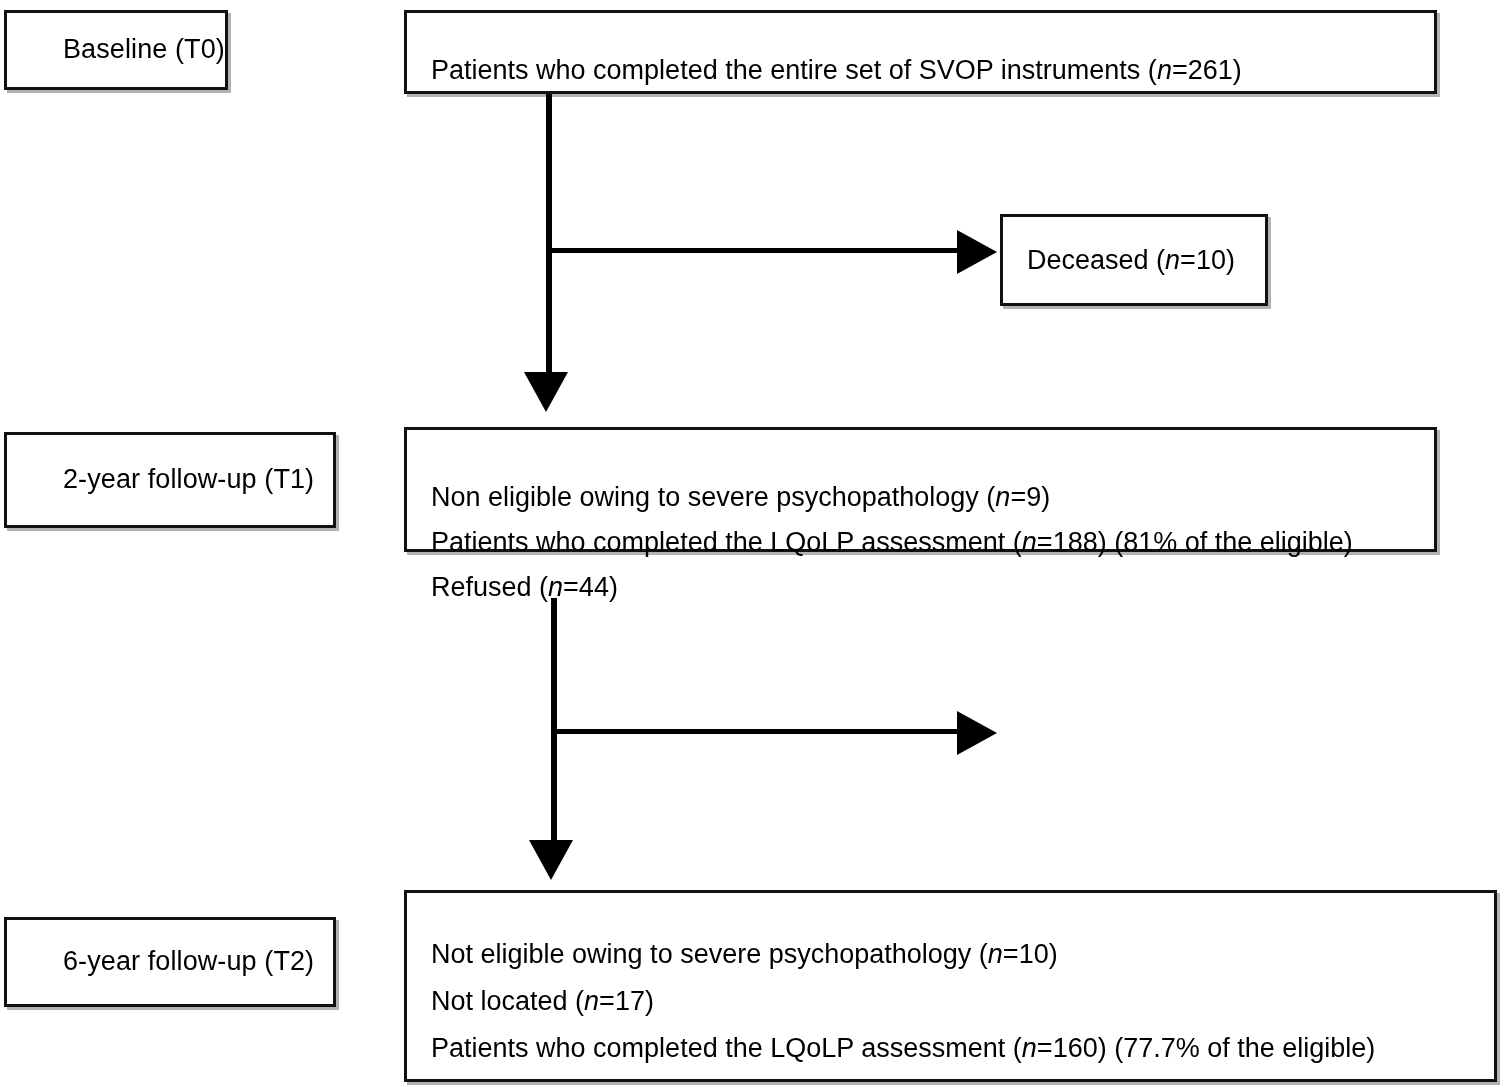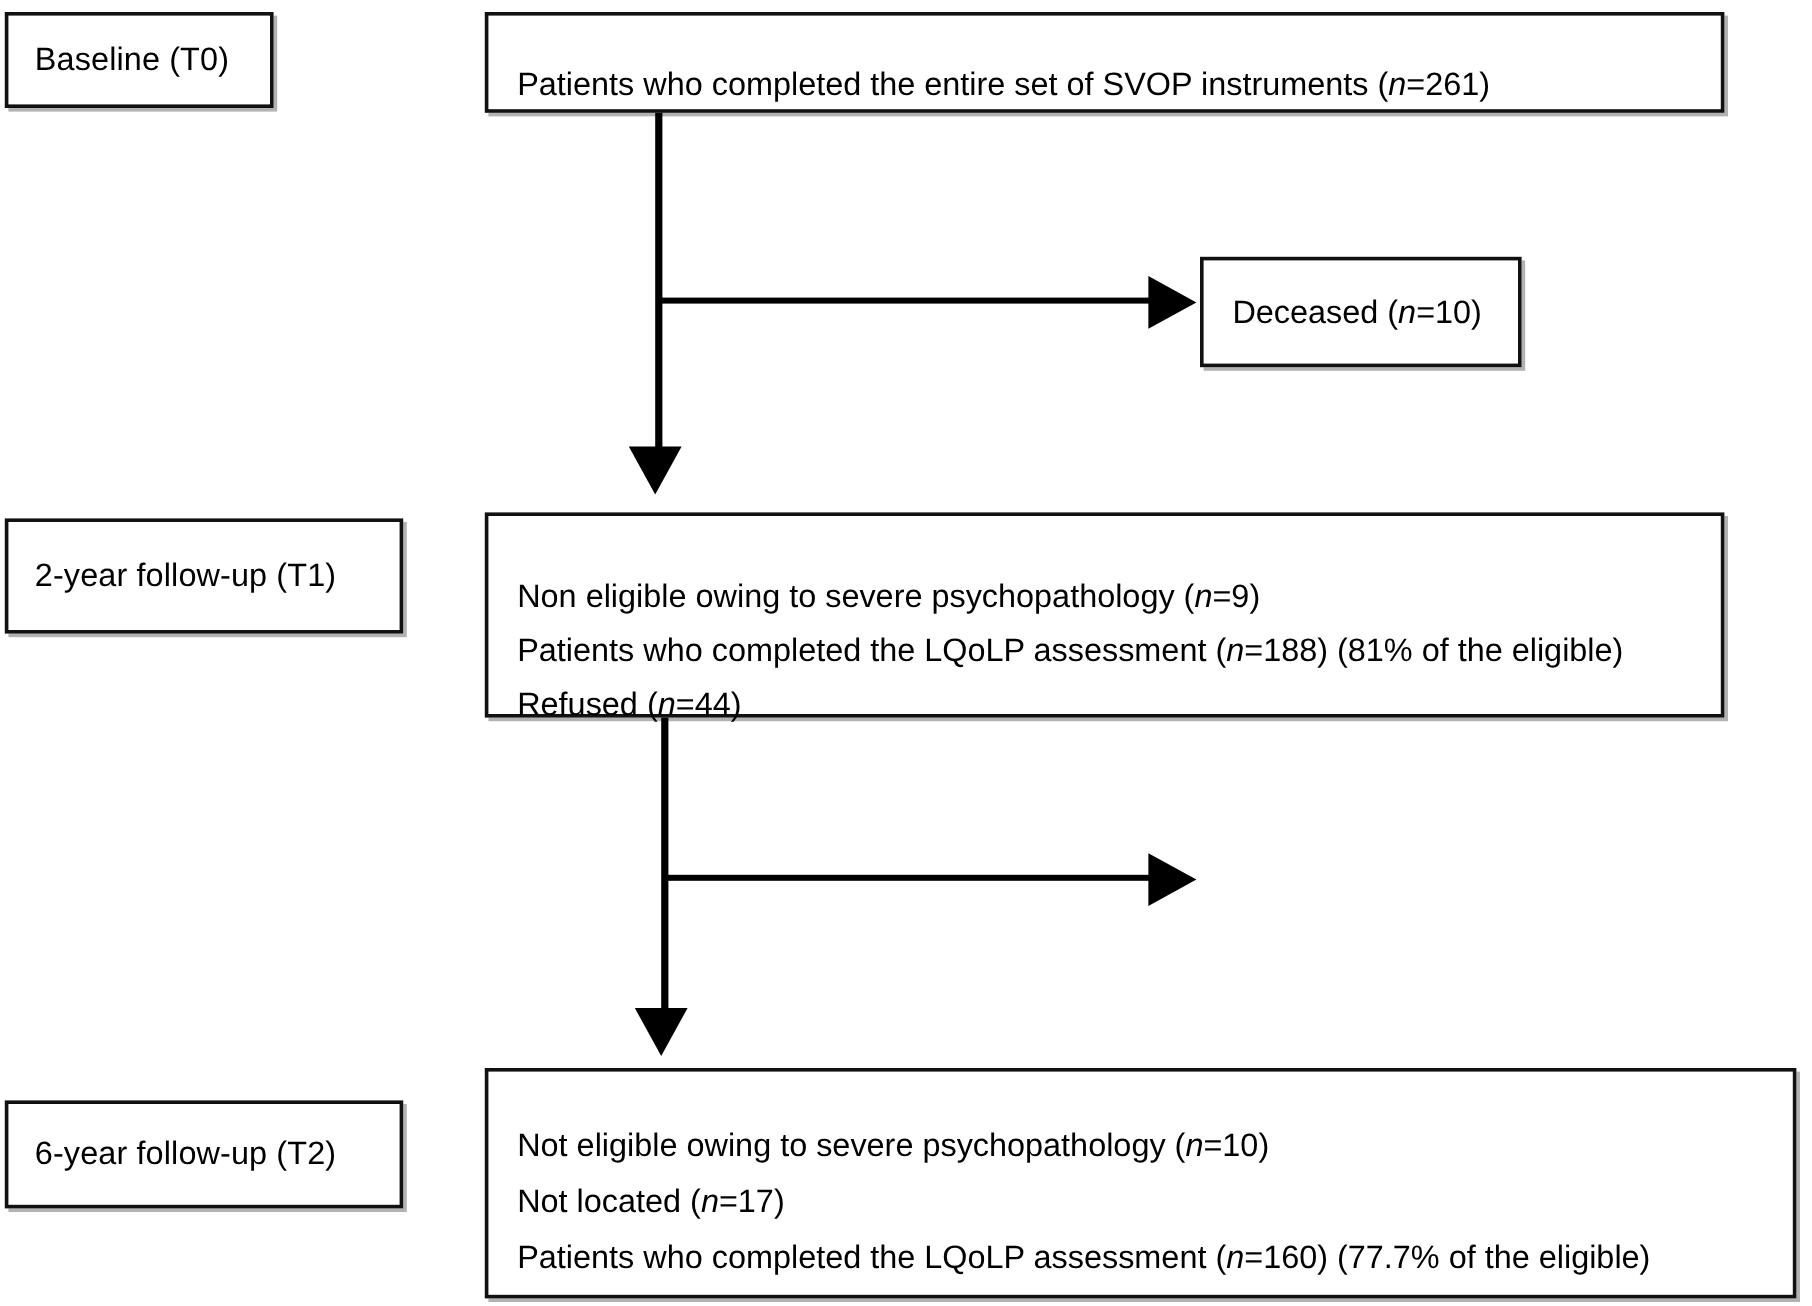--- a/index.html
+++ b/index.html
@@ -32,20 +32,21 @@
   .box-inner {
     position: absolute;
     left: 0; right: 0; top: 0; bottom: 0;
     display: flex;
     flex-direction: column;
     justify-content: center;
   }
 
   .stage-label .box-inner {
     padding-left: 22px;
+    margin-left: 34px;
   }
   .stage-label .line {
     font-size: 27px;
     line-height: 1.25;
     letter-spacing: 0.1px;
     white-space: nowrap;
   }
 
   .content-box .box-inner {
     padding-left: 24px;
@@ -66,21 +67,21 @@
   .single-line .line {
     font-size: 27px;
     white-space: nowrap;
   }
 
   
   #box-baseline-label { left: 4px;  top: 10px;  width: 224px; height: 80px; }
   #box-t0            { left: 404px; top: 10px;  width: 1033px; height: 84px; }
   #box-deceased-1    { left: 1000px; top: 214px; width: 268px; height: 92px; }
   #box-t1-label      { left: 4px;  top: 432px; width: 332px; height: 96px; }
-  #box-t1            { left: 404px; top: 427px; width: 1033px; height: 171px; }
+  #box-t1            { left: 404px; top: 427px; width: 1033px; height: 125px; }
   #box-deceased-2    { left: 1000px; top: 686px; width: 268px; height: 92px; }
   #box-t2-label      { left: 4px;  top: 917px; width: 332px; height: 90px; }
   #box-t2            { left: 404px; top: 890px; width: 1093px; height: 192px; }
 
   #box-t1 .box-inner { padding-top: 18px; }
   #box-t1 .line { margin-bottom: 18px; }
   #box-t2 .box-inner { padding-top: 12px; }
   #box-t2 .line { margin-bottom: 20px; }
 
   

